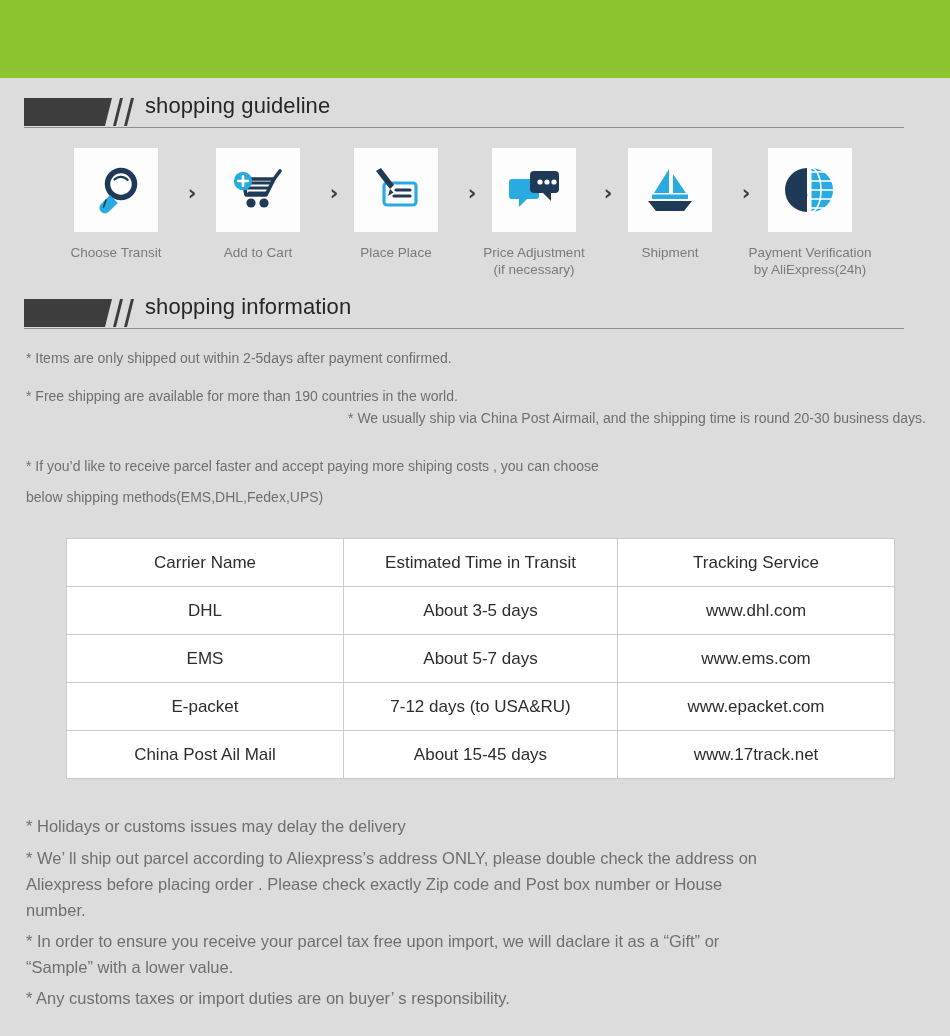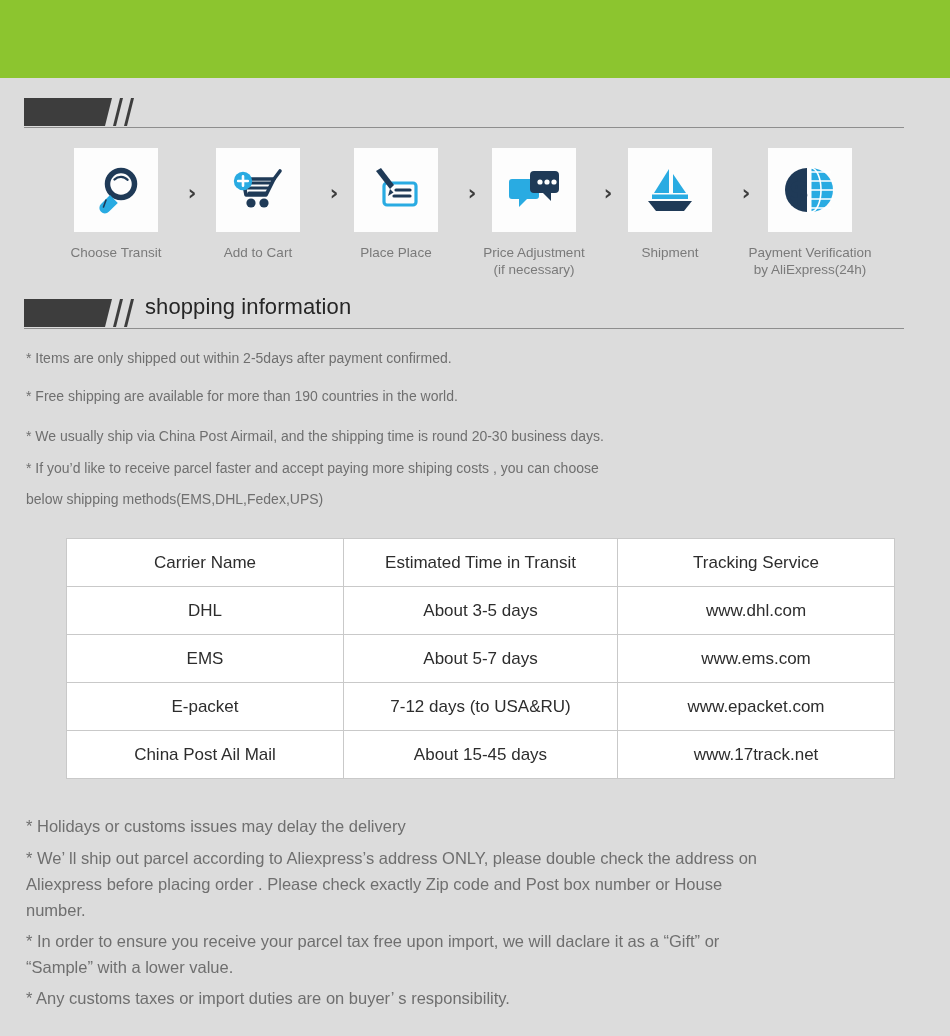--- a/index.html
+++ b/index.html
@@ -151,20 +151,21 @@
   <div class="banner"></div>
 
   <div class="section-head" style="top:96px;">
     <svg class="sh-graphic" viewBox="0 0 120 28">
       <polygon points="7,0 120,0 113,28 0,28" fill="#3d3d3d" transform="translate(-7,0)"></polygon>
       <polygon points="0,0 113,0 106,28 -7,28" fill="#3d3d3d"></polygon>
       <polygon points="88,0 96,0 89,28 81,28" fill="#dcdcdc"></polygon>
       <polygon points="99,0 107,0 100,28 92,28" fill="#dcdcdc"></polygon>
       <polygon points="110,0 118,0 111,28 103,28" fill="#dcdcdc"></polygon>
     </svg>
+    <div class="sh-title">shopping guideline</div>
     <div class="sh-rule"></div>
   </div>
 
   <div class="steps">
 
     <div class="step" style="left:51px;">
       <div class="step-box">
         <svg width="54" height="54" viewBox="0 0 54 54">
           <circle cx="32" cy="21" r="13.5" fill="none" stroke="#1f3a57" stroke-width="5.5"></circle>
           <path d="M25.5 16.5 A 9 9 0 0 1 38.5 16.8" fill="none" stroke="#1f3a57" stroke-width="2.4" stroke-linecap="round"></path>
@@ -257,22 +258,22 @@
       <polygon points="88,0 96,0 89,28 81,28" fill="#dcdcdc"></polygon>
       <polygon points="99,0 107,0 100,28 92,28" fill="#dcdcdc"></polygon>
       <polygon points="110,0 118,0 111,28 103,28" fill="#dcdcdc"></polygon>
     </svg>
     <div class="sh-title">shopping information</div>
     <div class="sh-rule"></div>
   </div>
 
   <div class="info-list" style="top:347px;">
     <div class="bullet" style="margin-bottom:16px;">* Items are only shipped out within 2-5days after payment confirmed.</div>
-    <div class="bullet" style="margin-bottom:18px;">* Free shipping are available for more than 190 countries in the world.</div>
-    <div class="bullet" style="margin-bottom:6px;">* We usually ship via China Post Airmail, and the shipping time is round 20-30 business days.</div>
+    <div class="bullet" style="margin-bottom:0;">* Free shipping are available for more than 190 countries in the world.</div>
+    <div class="bullet" style="margin-bottom:22px;text-align:right;">* We usually ship via China Post Airmail, and the shipping time is round 20-30 business days.</div>
     <div class="bullet" style="line-height:31px;">* If you’d like to receive parcel faster and accept paying more shiping costs , you can choose
   below shipping methods(EMS,DHL,Fedex,UPS)</div>
   </div>
 
   <table class="tbl">
     <tbody>
       <tr>
         <td class="c0">Carrier Name</td>
         <td class="c1">Estimated Time in Transit</td>
         <td class="c2">Tracking Service</td>

